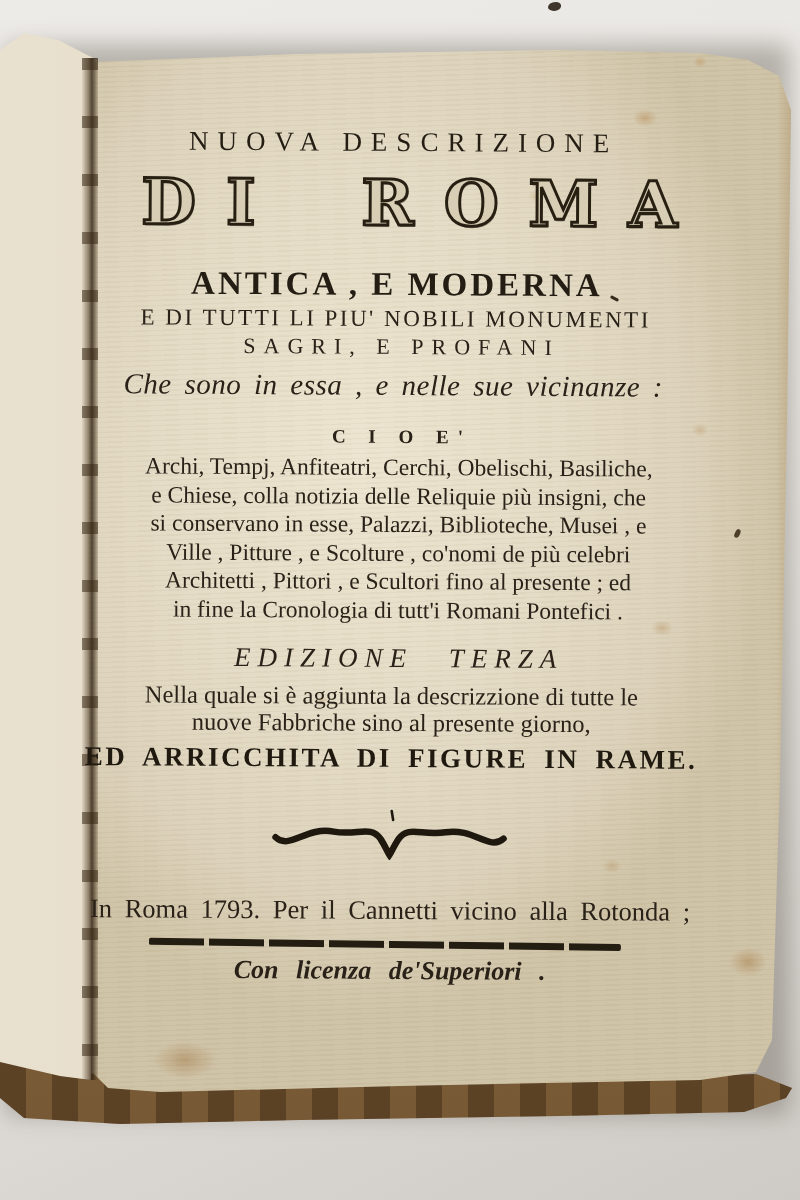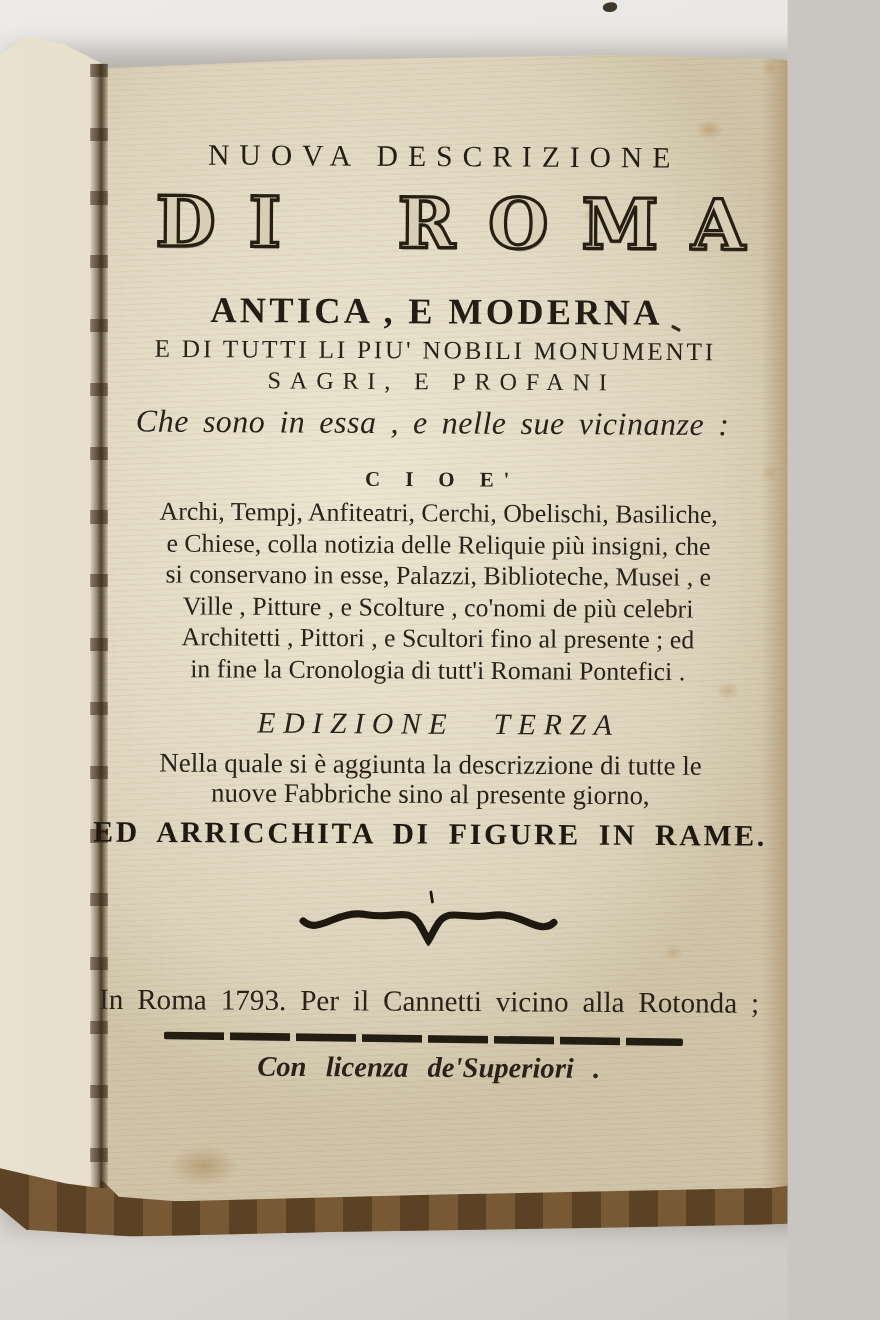--- a/index.html
+++ b/index.html
@@ -1,17 +1,17 @@
 <!DOCTYPE html>
 <html><head>
 <meta charset="utf-8">
 <style>
   html,body{margin:0;padding:0;background:#c9c6c1;}
   .stage{
-    position:relative;width:716px;height:1200px;overflow:hidden;
+    position:relative;width:800px;height:1200px;overflow:hidden;
     background:linear-gradient(155deg,#edebe8 0%,#e9e7e3 35%,#e0ddd9 65%,#d4d1cc 88%,#cecbc6 100%);
     font-family:"Liberation Serif",serif;color:#2a2218;
   }
   .stage *{position:absolute;}
   .book-shadow{
     left:4px;top:44px;width:786px;height:1072px;
     background:rgba(95,88,76,0.38);filter:blur(11px);border-radius:10px;
   }
   .bottom-edge{
     inset:0;

